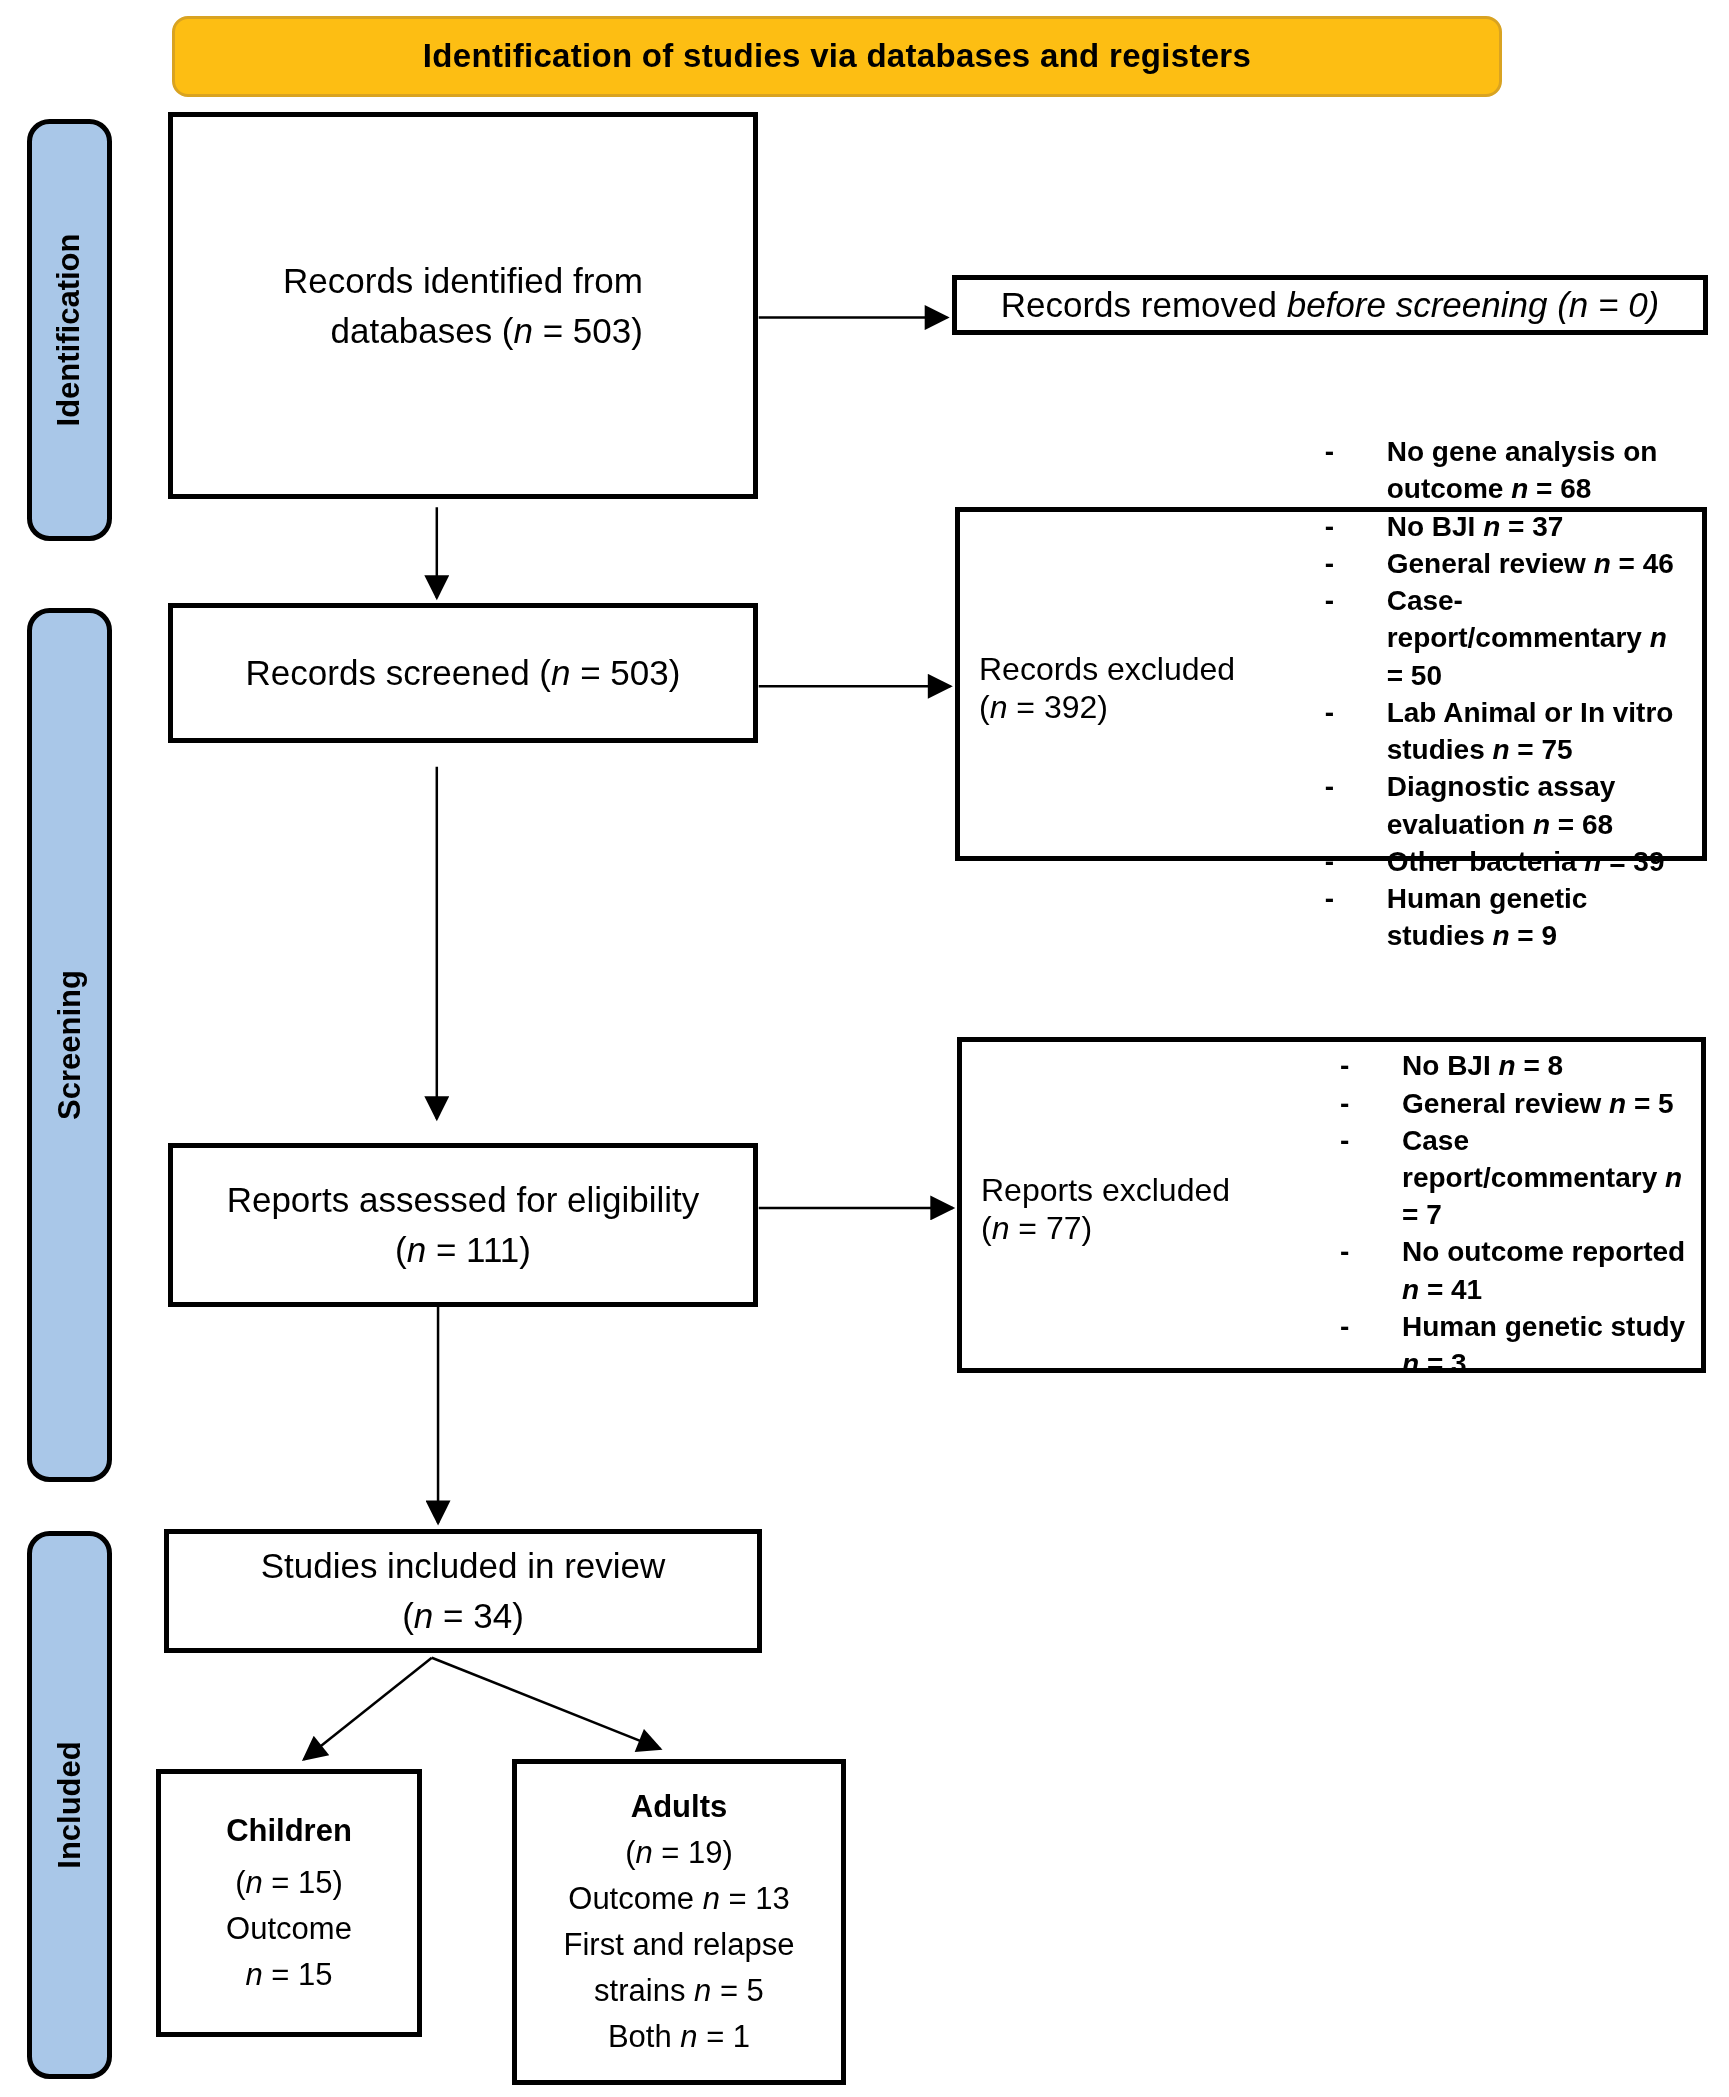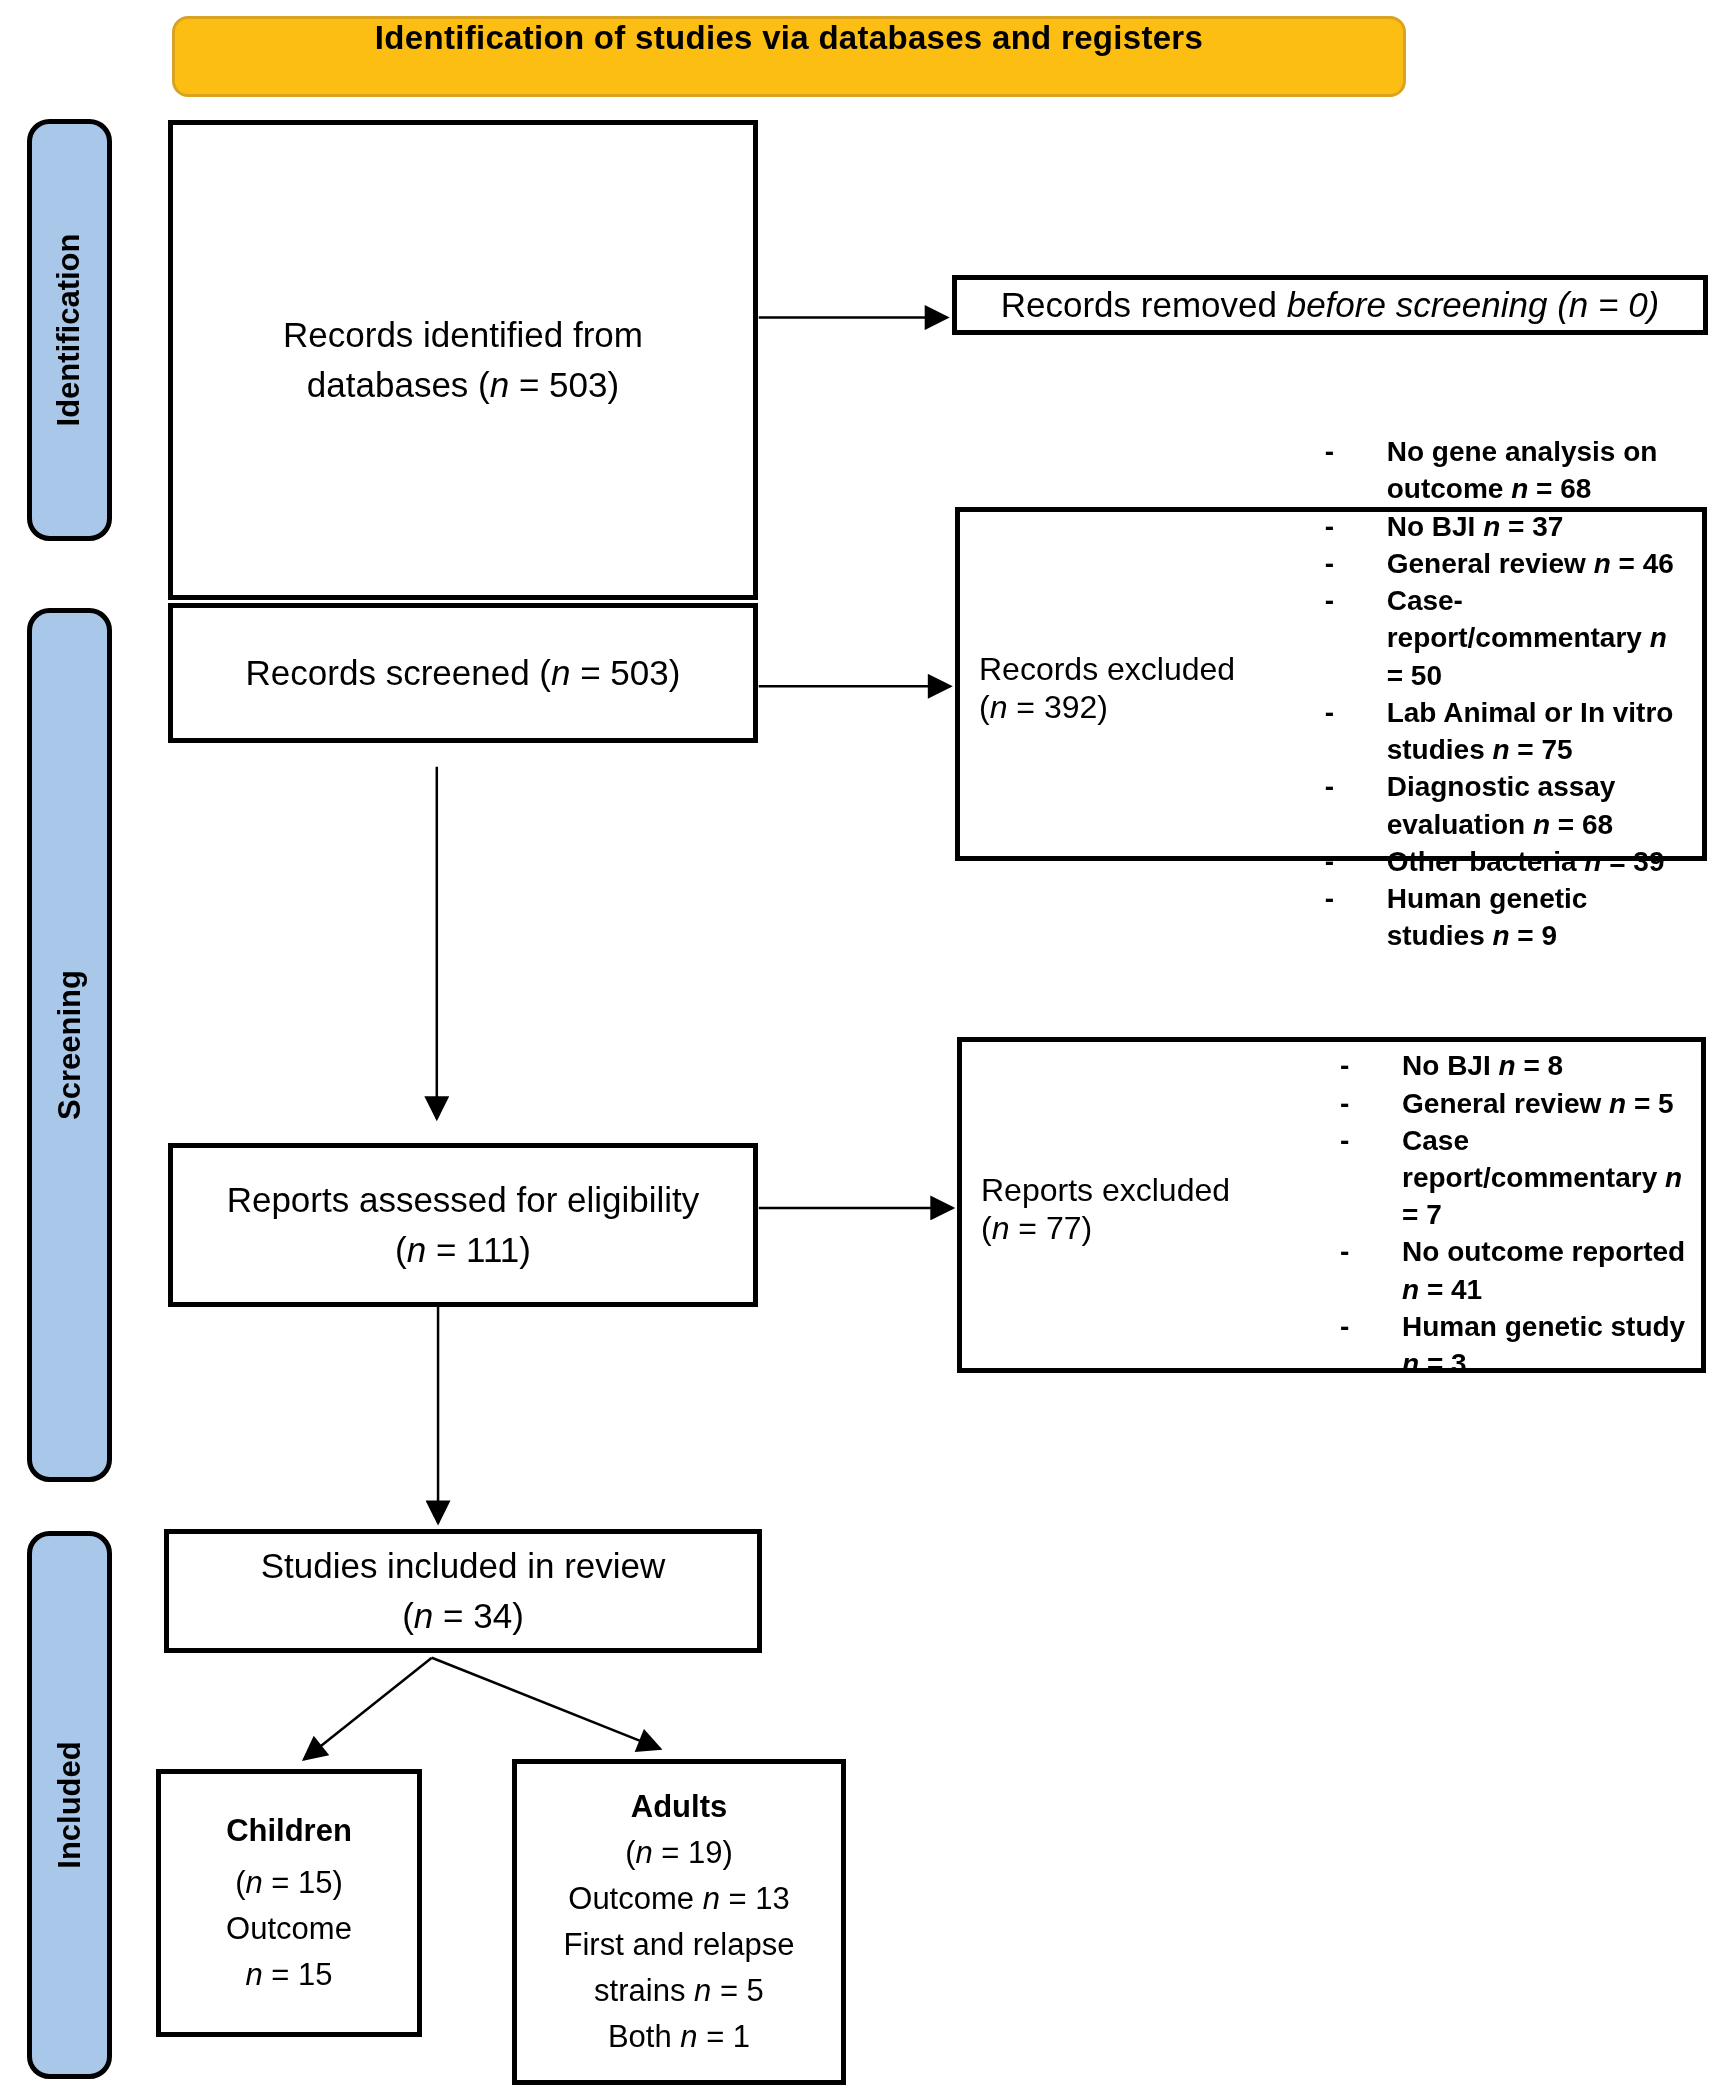--- a/index.html
+++ b/index.html
@@ -10,42 +10,42 @@
   }
   html,body{margin:0;padding:0;background:#ffffff;}
   body{font-family:"Liberation Sans", sans-serif; color:#000;}
   .canvas{position:relative;width:1729px;height:2097px;background:#fff;overflow:hidden;}
 
   .arrows{position:absolute;left:0;top:0;width:1729px;height:2097px;pointer-events:none;}
   .arrows line{stroke:var(--line);stroke-width:4;}
   .arrows .ah{fill:var(--line);}
 
   .banner{
-    position:absolute;left:172px;top:15.6px;width:1234px;height:81px;
+    position:absolute;left:172px;top:15.6px;width:1330px;height:81px;
     background:var(--banner-bg);border:3.7px solid var(--banner-border);border-radius:16px;
-    display:flex;align-items:flex-start;justify-content:center;box-sizing:border-box;
+    display:flex;align-items:center;justify-content:center;box-sizing:border-box;
   }
   .banner-title{font-size:33px;font-weight:bold;letter-spacing:0.3px;}
 
   .side{
     position:absolute;left:27px;width:85px;
     background:var(--sidebar-bg);border:5px solid #000;border-radius:22.5px;
     display:flex;align-items:center;justify-content:center;box-sizing:border-box;
   }
   .side-identification{top:119px;height:422px;}
   .side-screening{top:608px;height:874px;}
   .side-included{top:1531px;height:548px;}
   .vtext{transform:rotate(-90deg);white-space:nowrap;font-size:31px;font-weight:bold;}
 
   .box{
     position:absolute;background:#fff;border:5px solid #000;box-sizing:border-box;
     display:flex;align-items:center;justify-content:center;text-align:center;
   }
   .btext{font-size:35px;line-height:1.42;white-space:pre-line;}
-  .box-records-identified{left:168px;top:120px;width:590px;height:480px;}
+  .box-records-identified{left:168px;top:112px;width:590px;height:387px;text-align:right;}
   .box-records-removed{left:952px;top:275px;width:756px;height:60px;}
   .box-records-screened{left:168px;top:603px;width:590px;height:140px;}
   .box-reports-assessed{left:168px;top:1125px;width:590px;height:164px;margin-top:18px;}
   .box-studies-included{left:164px;top:1529px;width:598px;height:124px;}
   .it{font-style:italic;}
 
   .excl{
     align-items:center;justify-content:flex-start;text-align:left;
     flex-direction:row;padding:21px 12.5px 12.5px 19px;
   }

